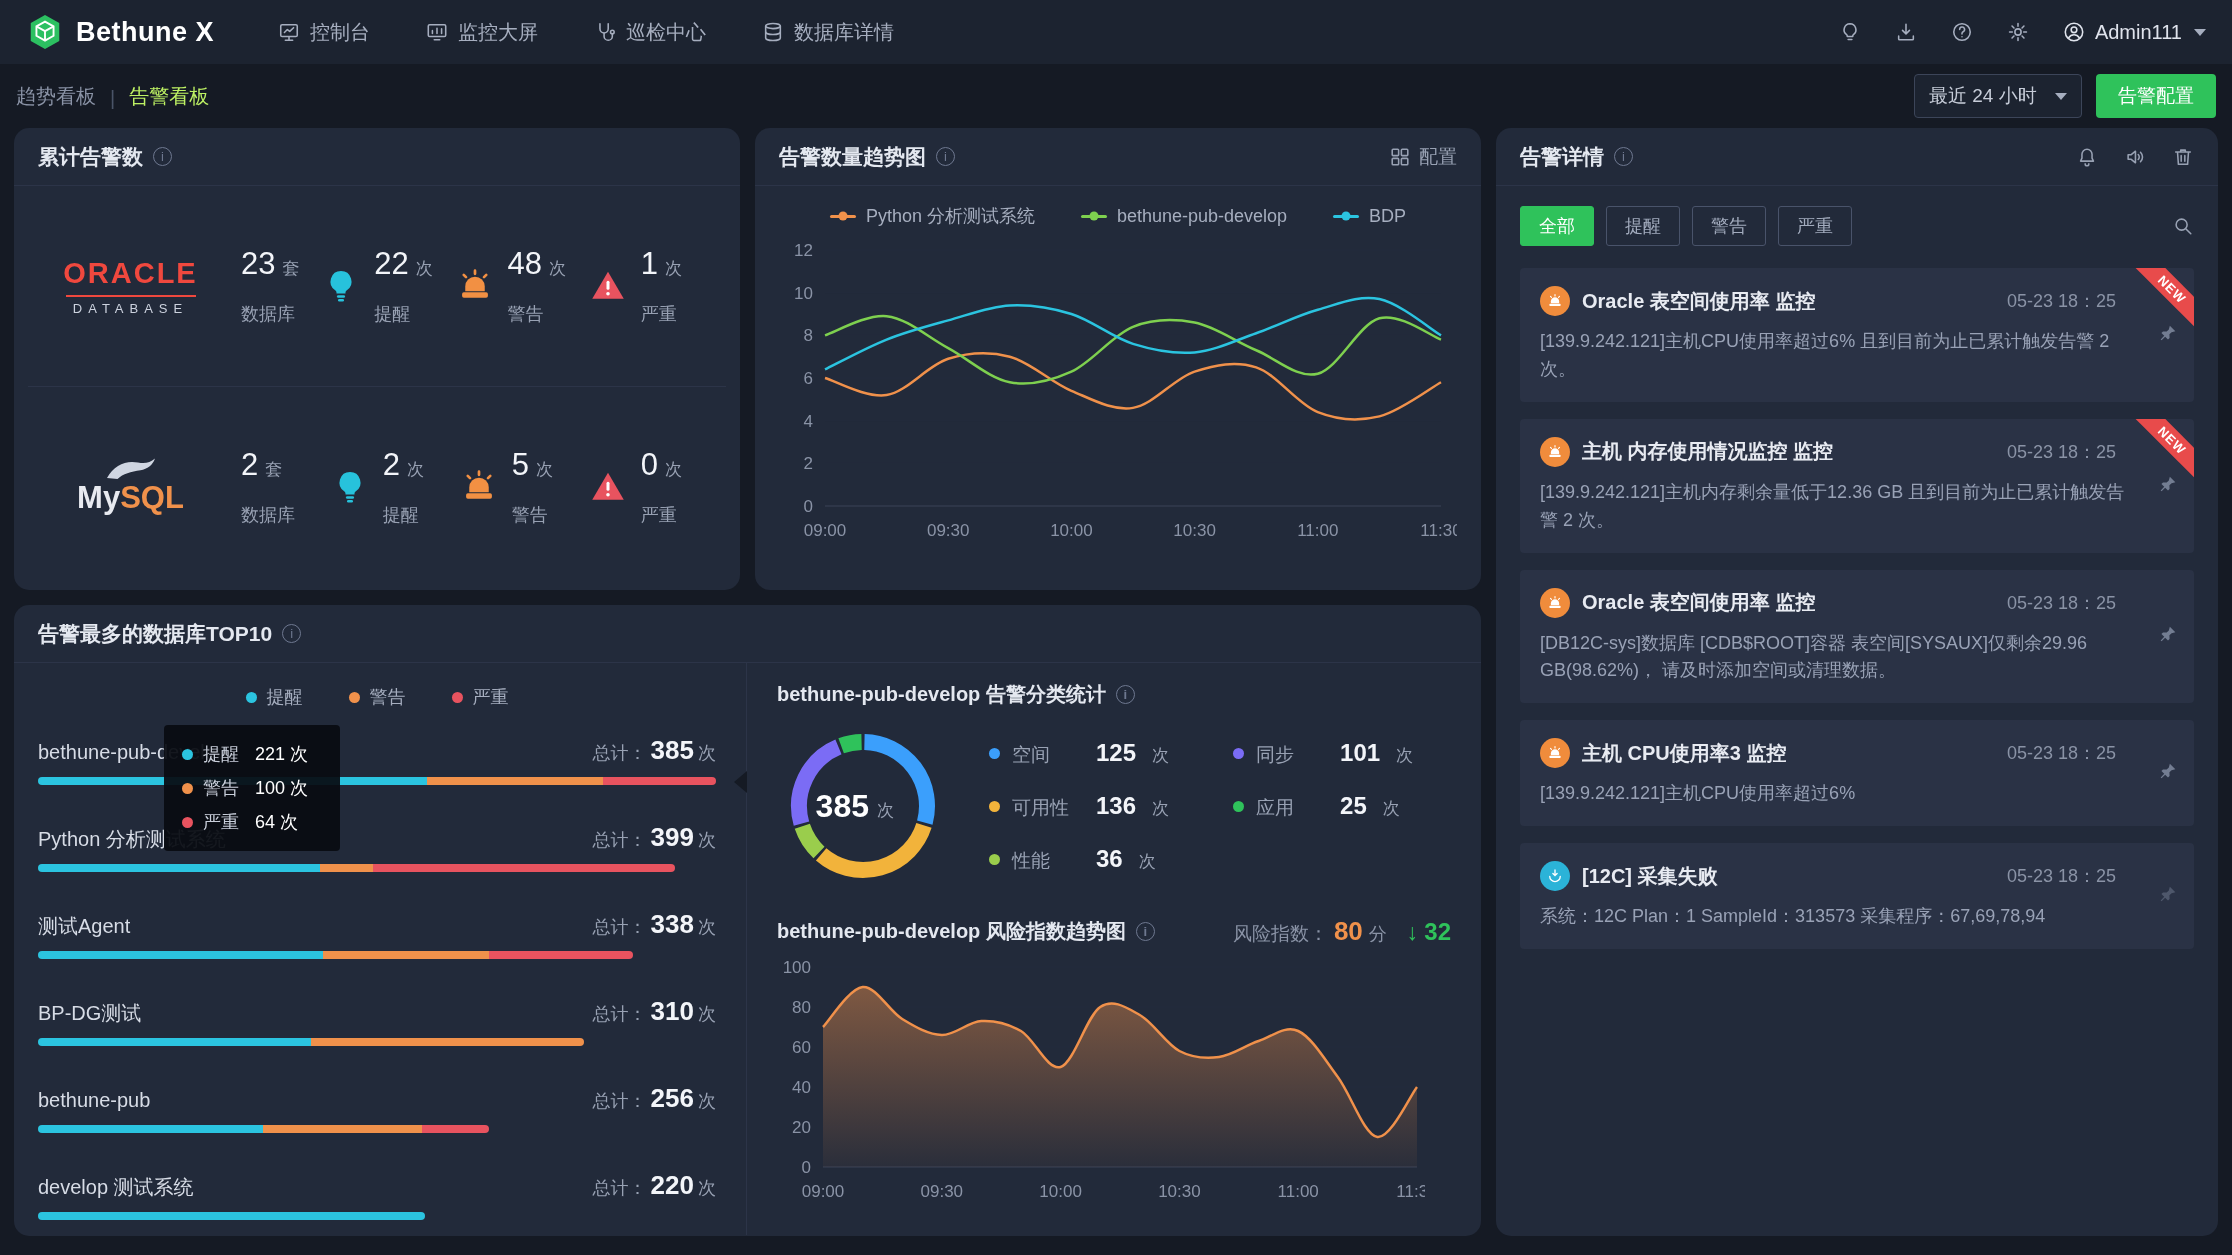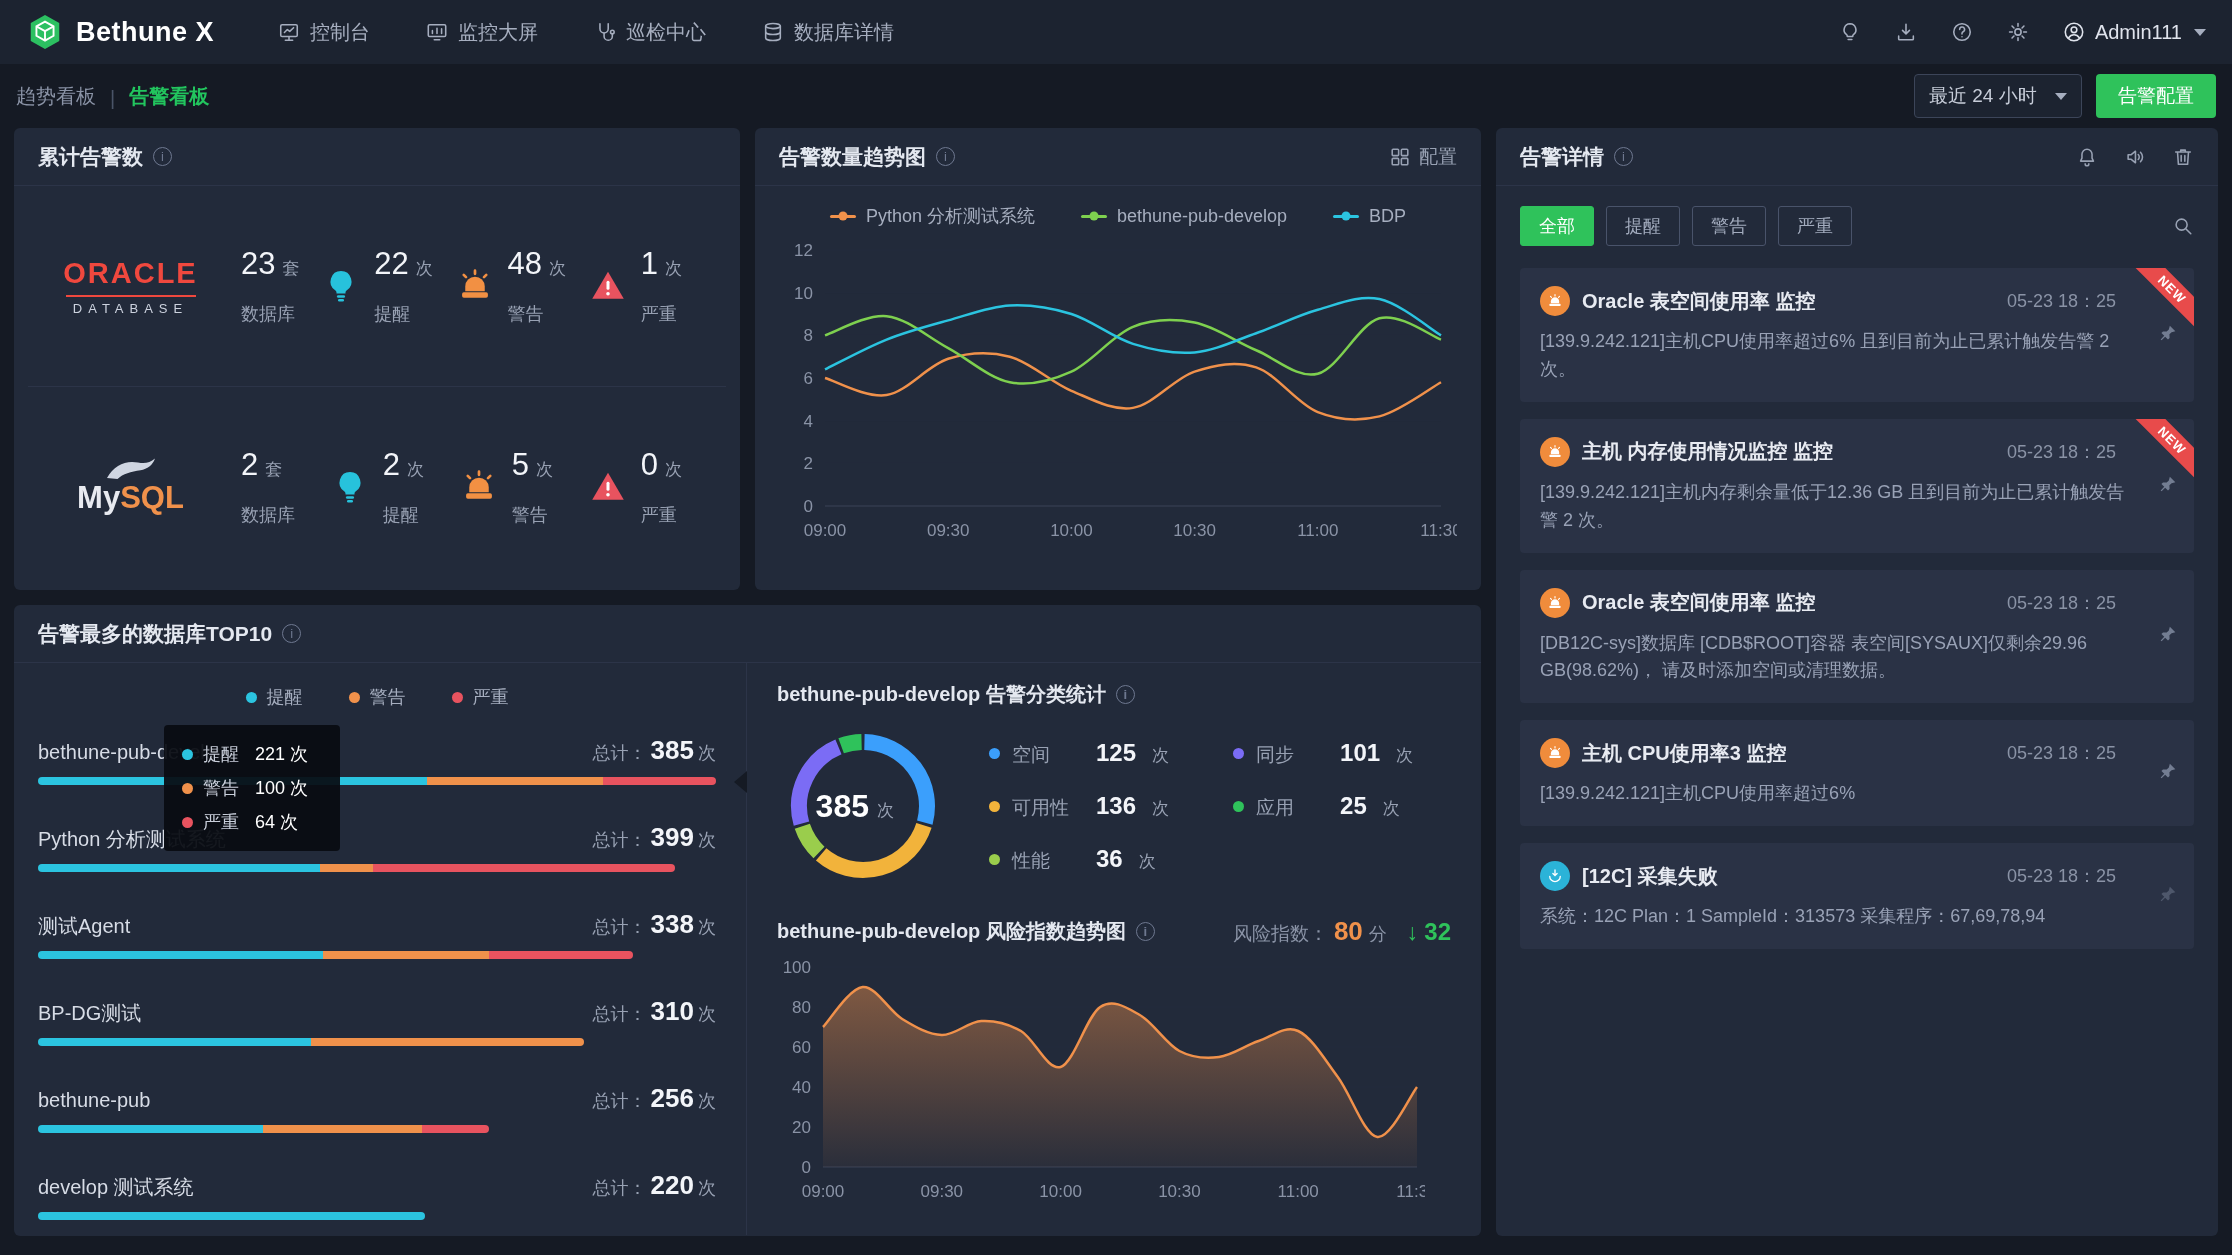--- a/index.html
+++ b/index.html
@@ -16,28 +16,28 @@
   .nav-right{display:flex;align-items:center;gap:34px;color:#a6aebf}
   .nicon{width:22px;height:22px;fill:none;stroke:currentColor;stroke-width:1.7;stroke-linecap:round;stroke-linejoin:round;flex:none}
   .user-chip{display:flex;align-items:center;gap:10px;color:#dfe3ec;font-size:20px;cursor:pointer}
   .caret{width:0;height:0;border-left:6px solid transparent;border-right:6px solid transparent;border-top:7px solid #a6aebf;margin-left:2px}
 
   
   .subheader{height:64px;display:flex;align-items:center;padding:0 16px}
   .crumbs{display:flex;align-items:flex-end;gap:14px;font-size:20px}
   .crumb-inactive{color:#8a93a6;cursor:pointer}
   .crumb-sep{color:#4a5468}
-  .crumb-active{color:#22c55e;font-weight:bold}
+  .crumb-active{color:#bef264;font-weight:normal}
   .sub-controls{margin-left:auto;display:flex;align-items:center;gap:14px}
   .select{height:44px;min-width:168px;border:1px solid #3c4559;border-radius:4px;background:#1c2330;display:flex;align-items:center;gap:16px;padding:0 14px;font-size:19px;color:#c6ccd8;cursor:pointer;justify-content:space-between}
   .btn-green{height:44px;padding:0 22px;border:none;border-radius:4px;background:#2fc25b;color:#fff;font-size:19px;cursor:pointer;font-family:inherit}
 
   
   .grid{display:grid;grid-template-columns:726px 726px 1fr;grid-template-rows:462px 631px;gap:15px;padding:0 14px 16px}
-  .panel{background:#222a3a;border-radius:6px;overflow:hidden;position:relative}
+  .panel{background:#222a3a;border-radius:15px;overflow:hidden;position:relative}
   #panel-top10{grid-column:1/3}
   #panel-alerts{grid-column:3;grid-row:1/3}
   .panel-head{height:58px;display:flex;align-items:center;padding:0 24px;border-bottom:1px solid #2c3448}
   .panel-title{font-size:21px;font-weight:bold;color:#e4e8f0}
   .info{width:19px;height:19px;border:1.5px solid #6e7890;border-radius:50%;color:#6e7890;font-size:13px;display:inline-flex;align-items:center;justify-content:center;margin-left:10px;flex:none;font-style:normal}
   .info::after{content:"i"}
   .head-right{margin-left:auto;display:flex;align-items:center;gap:8px;color:#98a1b3;font-size:19px;cursor:pointer}
   .sicon{width:22px;height:22px;fill:none;stroke:currentColor;stroke-width:1.7;stroke-linecap:round;stroke-linejoin:round;flex:none}
 
   

